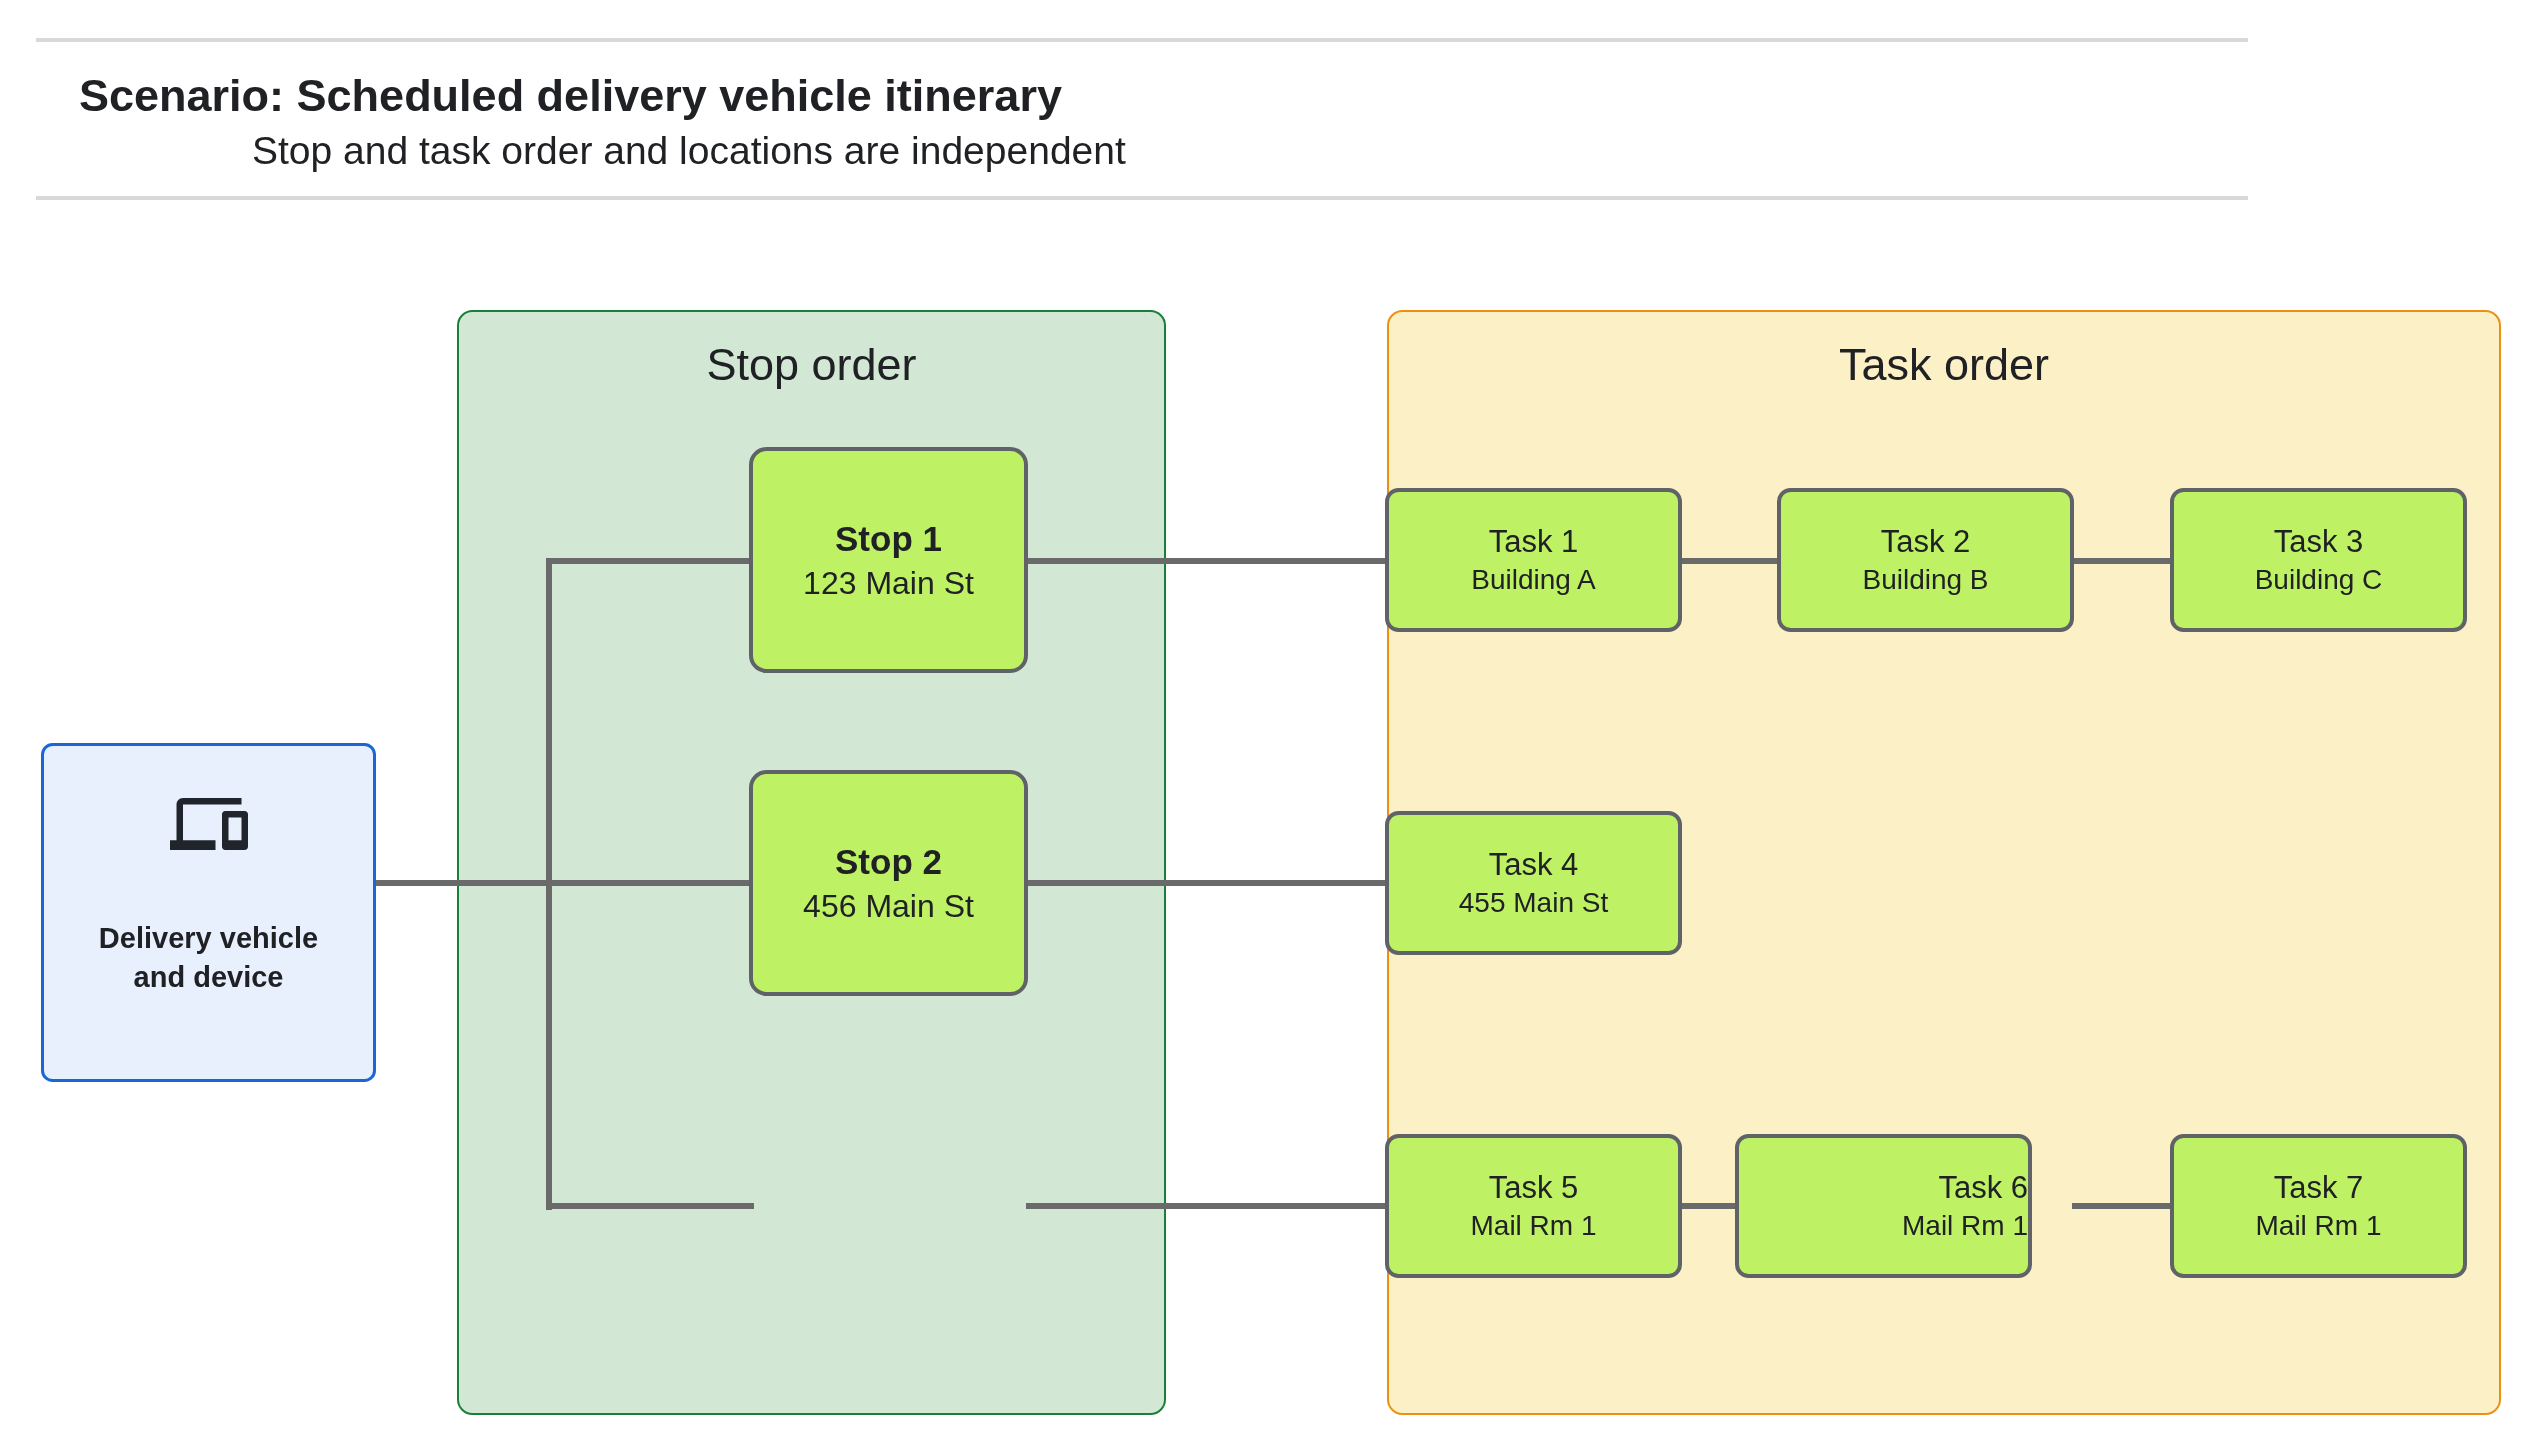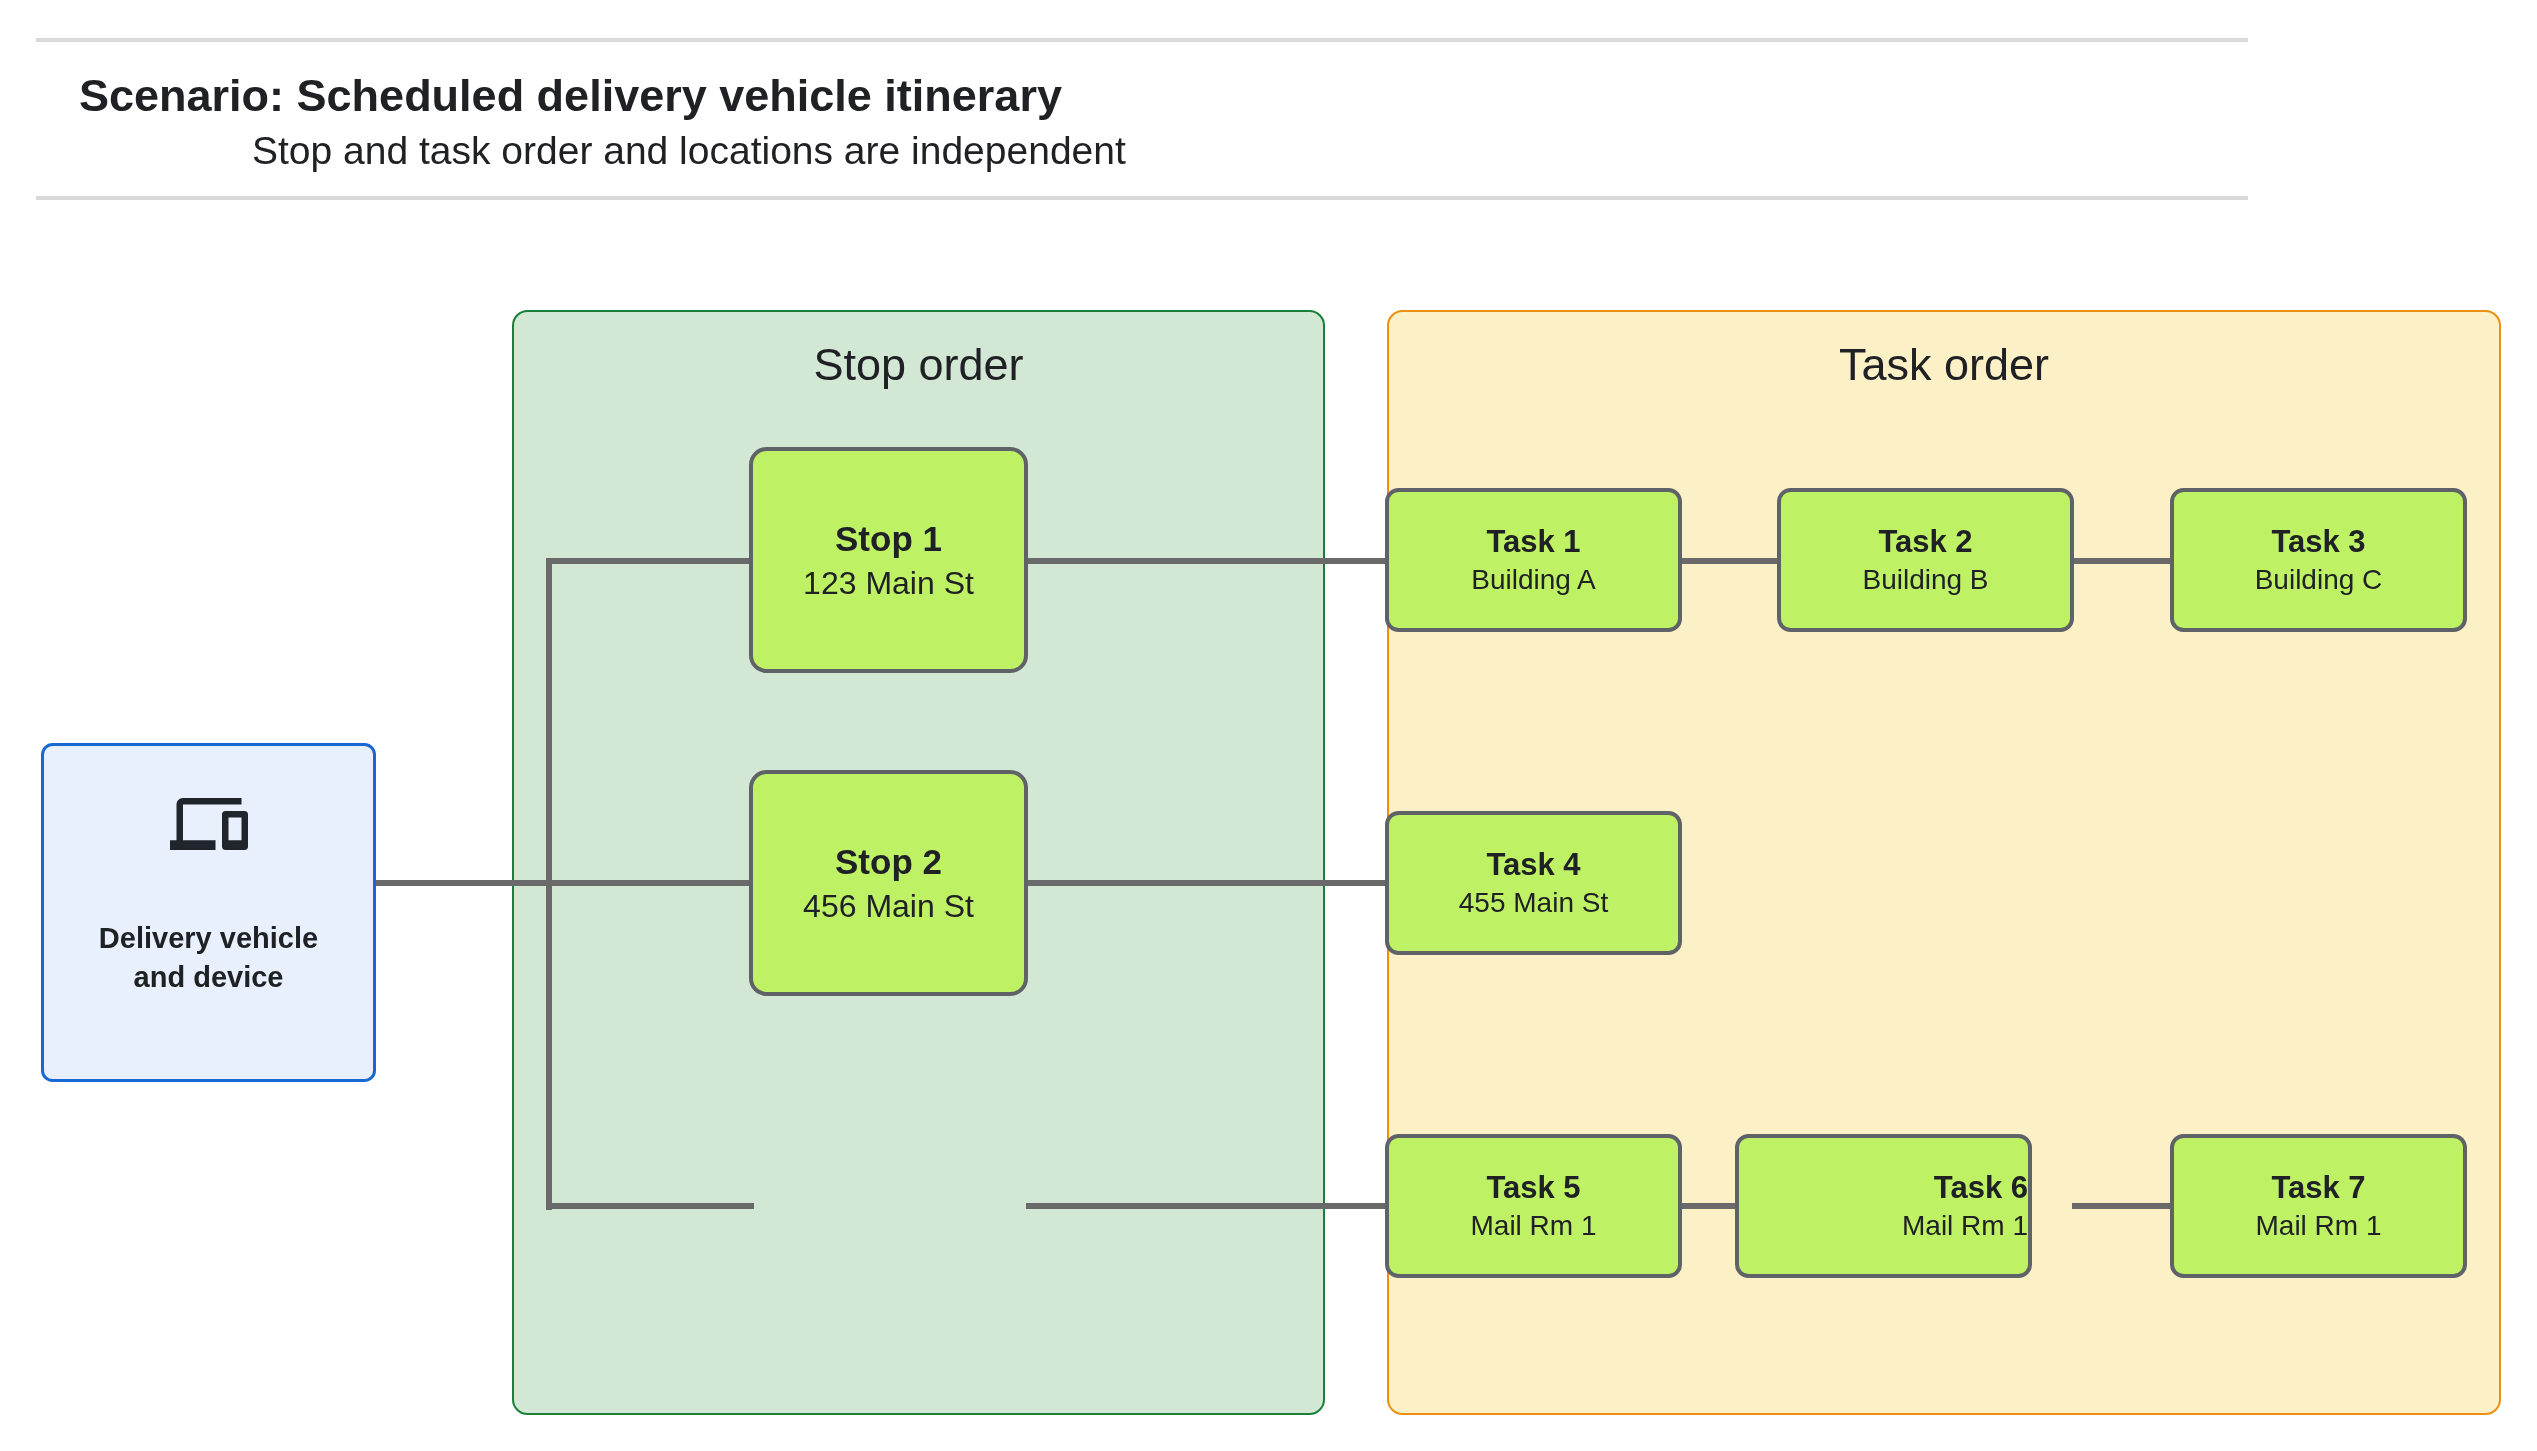--- a/index.html
+++ b/index.html
@@ -34,21 +34,21 @@
   .page-subtitle{
     position:absolute;left:252px;top:129px;
     font-size:39px;font-weight:normal;line-height:1.15;
     white-space:nowrap;
   }
   .panel{
     position:absolute;top:310px;height:1105px;
     border-radius:15.5px;box-sizing:border-box;
   }
   .panel.stop{
-    left:512px;width:813px;
+    left:457px;width:709px;
     background:var(--green-fill);
     border:2.9px solid var(--green-border);
   }
   .panel.task{
     left:1387px;width:1114px;
     background:var(--orange-fill);
     border:2.9px solid var(--orange-border);
   }
   .panel-label{
     position:absolute;top:27px;left:0;right:0;
@@ -68,21 +68,21 @@
   .stop-node{
     left:749px;width:279px;height:226px;
     border-radius:17.5px;
   }
   .task-node{
     width:297px;height:144px;
     border-radius:13.6px;
   }
   .stop-node .node-title{font-size:35px;font-weight:bold;line-height:1.0;margin-bottom:11.6px;}
   .stop-node .node-subtitle{font-size:32px;font-weight:normal;line-height:1.0;}
-  .task-node .node-title{font-size:31px;font-weight:bold;line-height:1.0;margin-bottom:9.7px;}
+  .task-node .node-title{font-size:31px;font-weight:normal;line-height:1.0;margin-bottom:9.7px;}
   .task-node .node-subtitle{font-size:28px;font-weight:normal;line-height:1.0;}
   .vehicle-node{
     position:absolute;left:41px;top:743px;width:335px;height:339px;
     box-sizing:border-box;
     background:var(--blue-fill);
     border:3.9px solid var(--blue-border);
     border-radius:11.6px;
   }
   .vehicle-icon{
     position:absolute;left:126px;top:39px;width:78px;height:78px;

